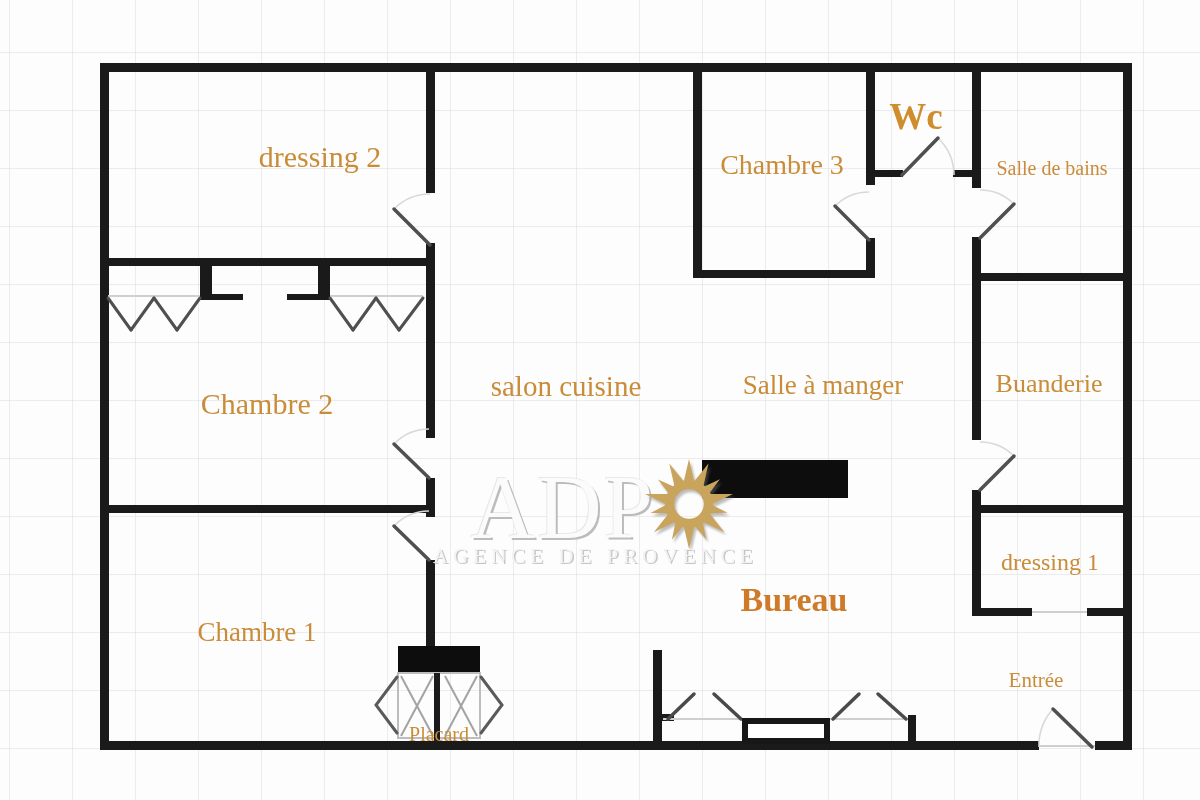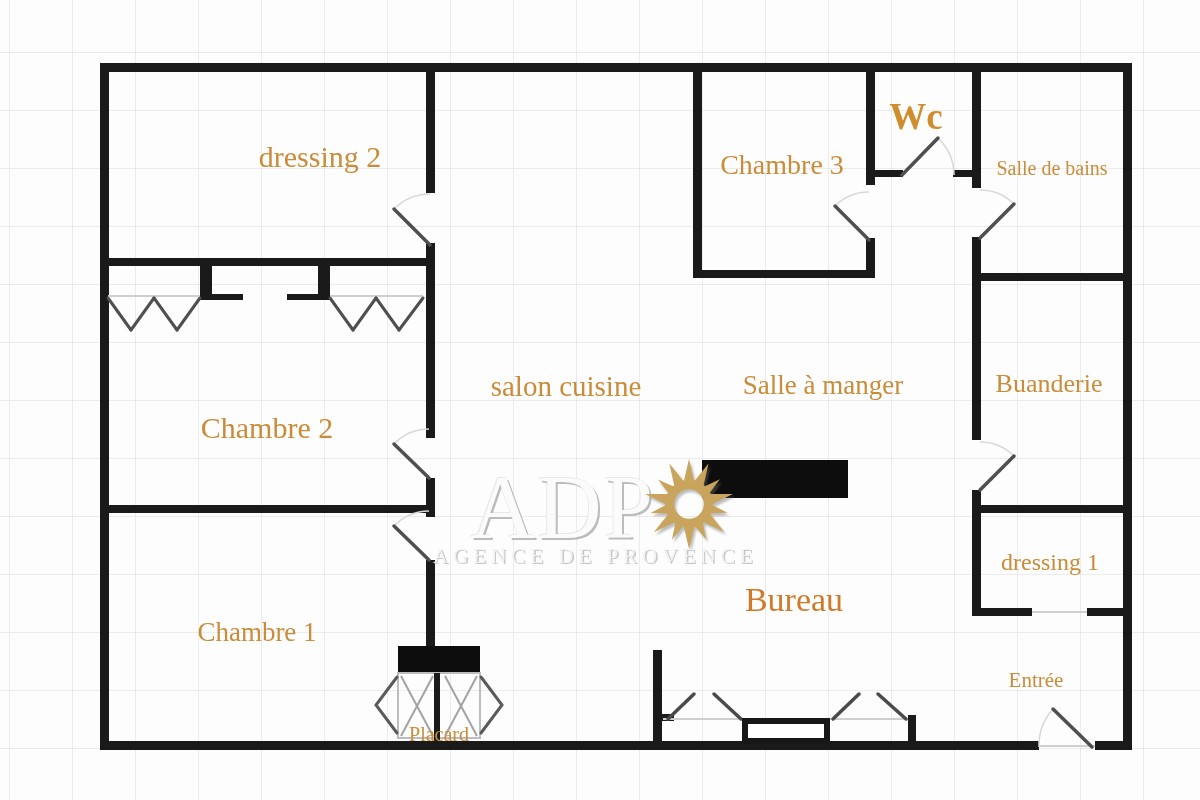--- a/index.html
+++ b/index.html
@@ -21,28 +21,28 @@
     transform:translate(-50%,-50%);
     color:#c98c38;
     white-space:nowrap;
     font-family:"Liberation Serif", serif;
     line-height:1;
   }
   .lbl-dressing2{left:280px;top:157px;font-size:30px;margin-left:40px;}
   .lbl-chambre3{left:782px;top:165px;font-size:28px;}
   .lbl-wc{left:916px;top:116px;font-size:37px;font-weight:bold;color:#cf8d2e;}
   .lbl-sdb{left:1052px;top:168px;font-size:20px;}
-  .lbl-chambre2{left:267px;top:404px;font-size:30px;margin-top:24px;}
+  .lbl-chambre2{left:267px;top:404px;font-size:30px;}
   .lbl-salon{left:566px;top:386px;font-size:29px;}
   .lbl-sam{left:823px;top:385px;font-size:27px;}
   .lbl-buanderie{left:1049px;top:384px;font-size:26px;}
   .lbl-dressing1{left:1050px;top:562px;font-size:24px;}
   .lbl-chambre1{left:257px;top:632px;font-size:27px;}
   .lbl-placard{left:439px;top:734px;font-size:20px;}
-  .lbl-bureau{left:794px;top:600px;font-size:34px;font-weight:normal;color:#cf7a28;}
+  .lbl-bureau{left:794px;top:600px;font-size:34px;font-weight:bold;color:#cf7a28;}
   .lbl-entree{left:1036px;top:680px;font-size:21px;}
 
   .watermark{position:absolute;pointer-events:none;}
   .wm-initials{
     left:563px;top:507px;
     transform:translate(-50%,-50%) scaleX(.97);
     font-size:92px;letter-spacing:2px;
     color:#fbfbfb;
     text-shadow:2px 2px 0 #bcbcbc, -1px -1px 0 #e8e8e8;
     font-family:"Liberation Serif", serif;

